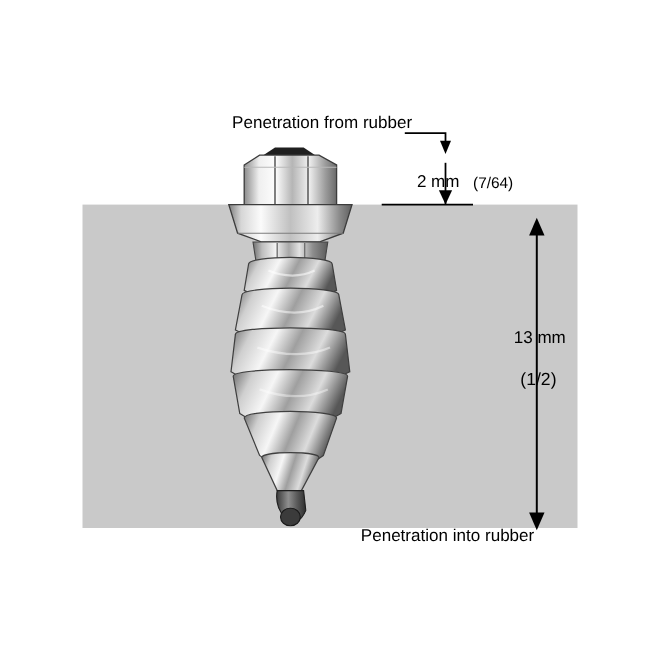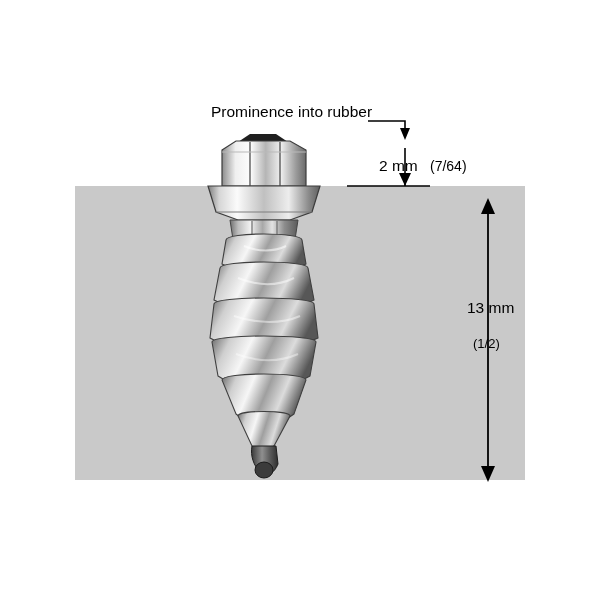--- a/index.html
+++ b/index.html
@@ -52,21 +52,21 @@
     top: 158px;
     font-size: 14px;
   }
   #label-13mm {
     left: 467px;
     top: 299px;
   }
   #label-13mm-frac {
     left: 473px;
     top: 337px;
-    font-size: 13px;
+    font-size: 16px;
   }
   svg.overlay {
     position: absolute;
     left: 0;
     top: 0;
     width: 600px;
     height: 600px;
   }
   .screw-img {
     position: absolute;
@@ -172,24 +172,25 @@
     <line x1="347" y1="186" x2="430" y2="186" stroke="#000000" stroke-width="1.6"></line>
 
     <line x1="405" y1="148" x2="405" y2="186" stroke="#000000" stroke-width="1.6"></line>
     <polygon points="405,186 399,173 411,173" fill="#000000"></polygon>
 
     <line x1="488" y1="203" x2="488" y2="478" stroke="#000000" stroke-width="1.8"></line>
     <polygon points="488,198 481,214 495,214" fill="#000000"></polygon>
     <polygon points="488,482 481,466 495,466" fill="#000000"></polygon>
   </svg>
 
-  <div class="label" id="label-prominence">Prominence into rubber</div>
+  <div class="label" id="label-prominence">Penetration from rubber</div>
 
   <div class="label" id="label-3mm">2 mm</div>
 
   <div class="label" id="label-3mm-frac">(7/64)</div>
 
   <div class="label" id="label-13mm">13 mm</div>
 
   <div class="label" id="label-13mm-frac">(1/2)</div>
 
+  <div class="label" id="label-penetration">Penetration into rubber</div>
 
 </div>
 
 </body></html>

